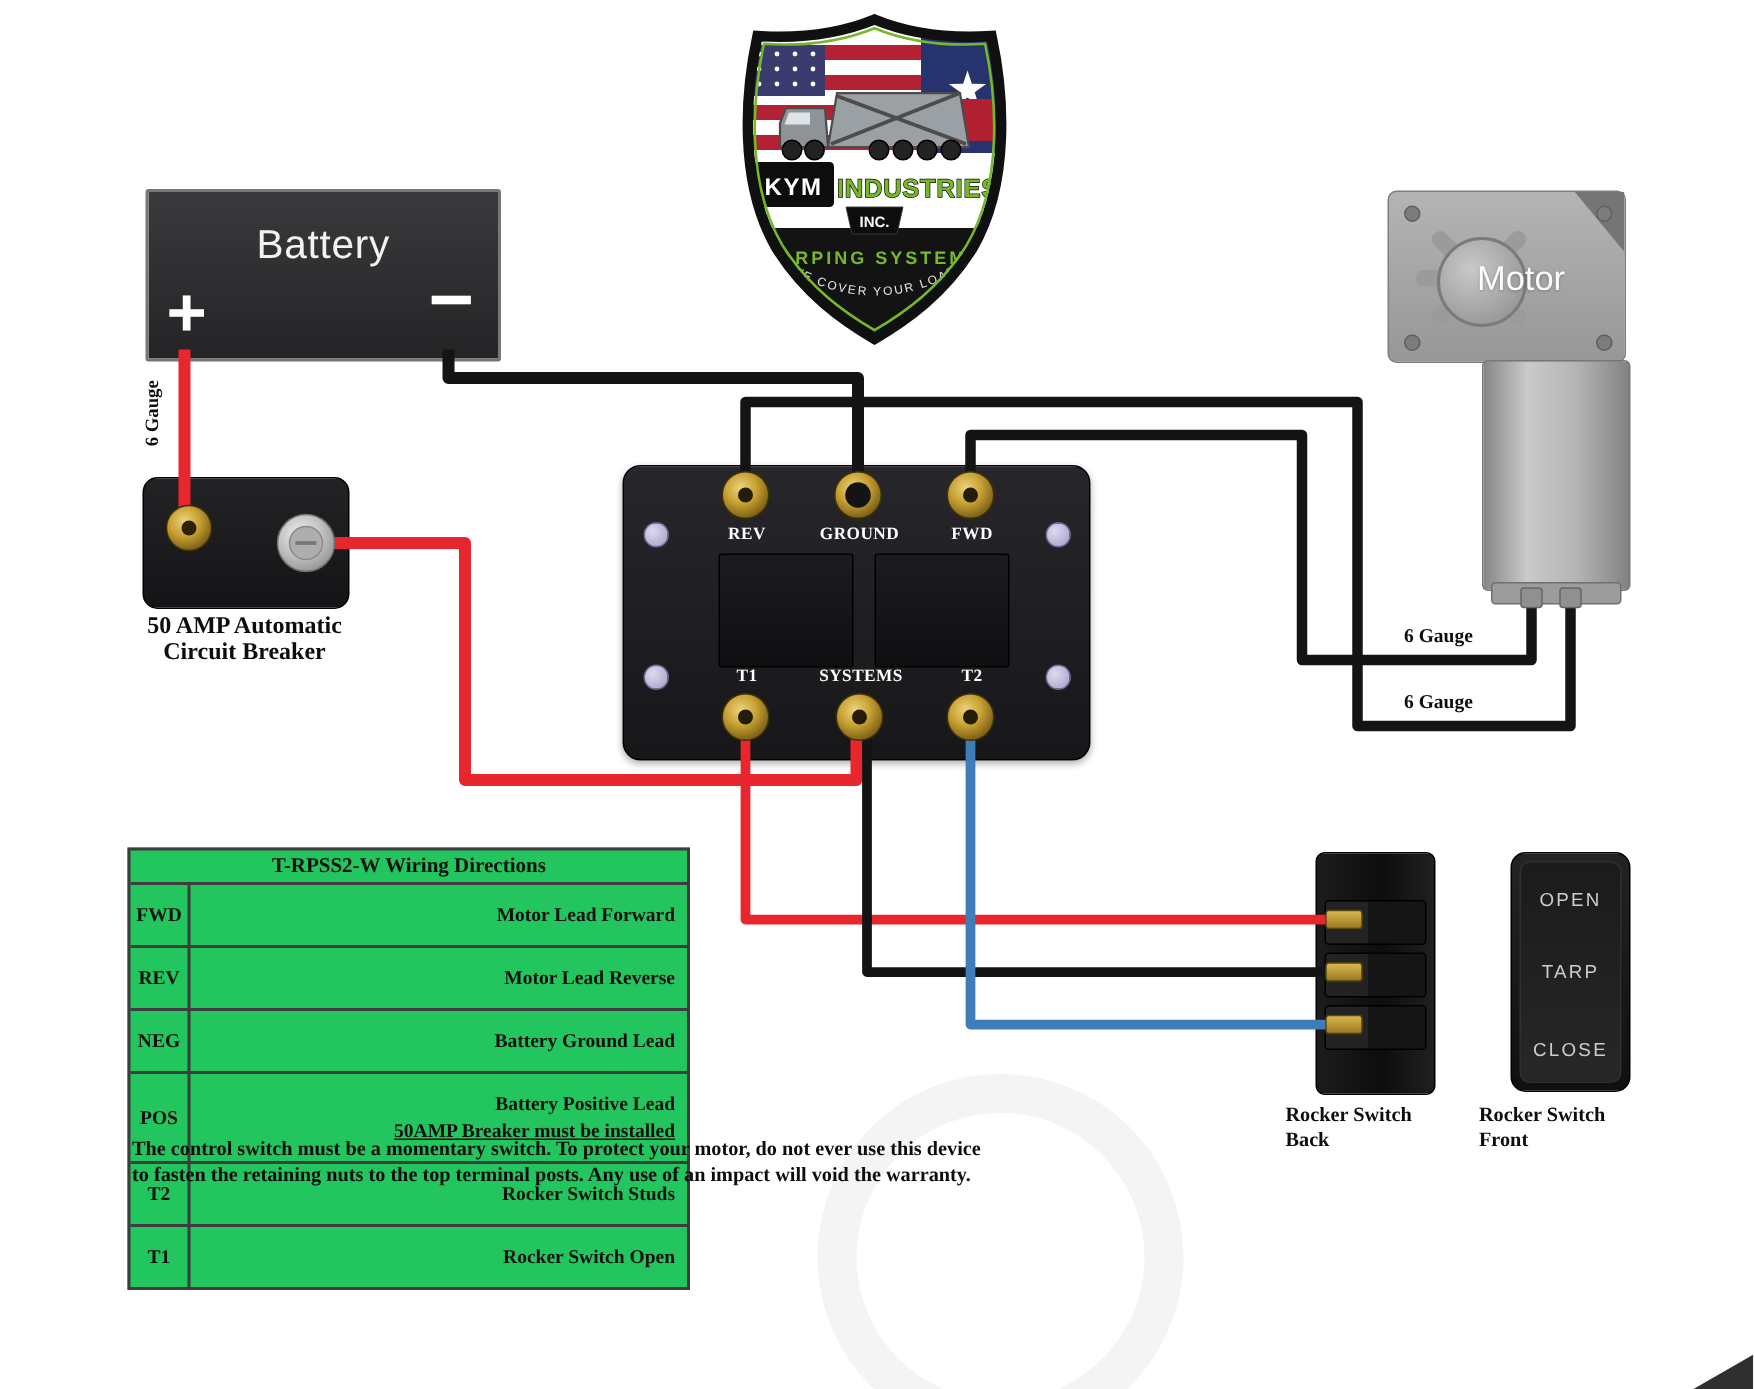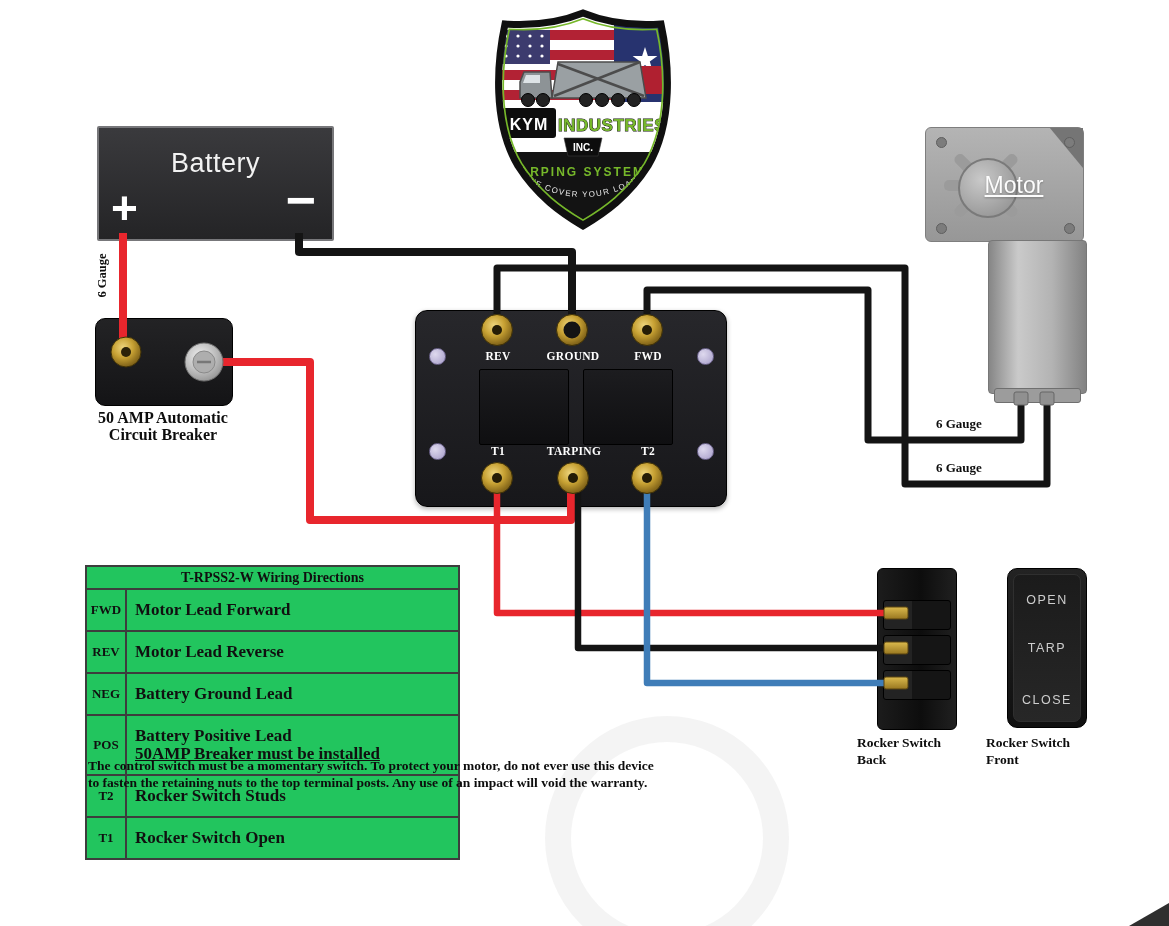--- a/index.html
+++ b/index.html
@@ -23,21 +23,21 @@
   #gearbox{left:925px;top:127px;width:157px;height:113px;border-radius:6px;border:1px solid #7e7e7e;
            background:linear-gradient(180deg,#b4b4b4,#979797);}
   #gearbox .notch{right:0;top:0;width:46px;height:40px;background:#757575;
                   clip-path:polygon(28% 0,100% 0,100% 100%);}
   #gearbox .boss{left:32px;top:30px;width:56px;height:56px;border-radius:50%;
                  background:radial-gradient(circle at 38% 35%,#c9c9c9,#8a8a8a);border:2px solid #7a7a7a;}
   #gearbox .arm{left:18px;top:52px;width:84px;height:11px;background:#9b9b9b;border-radius:5px;}
   #gearbox .arm.a3{transform:rotate(45deg);} #gearbox .arm.a4{transform:rotate(-45deg);}
   #gearbox .bolt{width:9px;height:9px;border-radius:50%;background:#7c7c7c;border:1px solid #5f5f5f;}
   #gearbox .motor-label{left:28px;top:44px;width:120px;text-align:center;font-size:23px;color:#fcfcfc;
-                        text-shadow:0 1px 2px rgba(0,0,0,.25);text-decoration:underline;}
+                        text-shadow:0 1px 2px rgba(0,0,0,.25);}
   #motor-body{left:988px;top:240px;width:97px;height:152px;border:1px solid #777;border-radius:4px;
               background:linear-gradient(90deg,#868686,#cacaca 30%,#b3b3b3 65%,#828282);}
   #motor-cap{left:994px;top:388px;width:85px;height:13px;background:#9c9c9c;border:1px solid #6f6f6f;border-radius:3px;}
 
   
   #breaker{left:95px;top:318px;width:136px;height:86px;border-radius:10px;border:1px solid #000;
            background:linear-gradient(180deg,#232325,#141416);}
   #breaker-caption{left:74px;top:409px;width:178px;text-align:center;font-size:16px;line-height:17px;}
 
   
@@ -55,22 +55,22 @@
   #gauge-batt{left:72px;top:268px;width:60px;text-align:center;transform:rotate(-90deg);font-size:12.5px;}
 
   
   #wiring-table{left:85px;top:565px;width:371px;border:2px solid #3d3d3d;background:#22c55e;
                 font-family:"Liberation Serif",serif;font-weight:bold;color:#101010;}
   #wiring-table .t-header{height:21px;line-height:21px;text-align:center;font-size:14px;border-bottom:2px solid #3d3d3d;}
   #wiring-table .t-row{display:flex;border-bottom:2px solid #3d3d3d;min-height:21px;}
   #wiring-table .t-row:last-child{border-bottom:none;}
   #wiring-table .t-key{width:38px;border-right:2px solid #3d3d3d;font-size:13px;
                        display:flex;align-items:center;justify-content:center;}
-  #wiring-table .t-desc{flex:1;padding:11px 8px;font-size:17px;line-height:18px;
-                        display:flex;flex-direction:column;justify-content:center;}
+  #wiring-table .t-desc{flex:1;padding:11px 8px;font-size:13px;line-height:18px;
+                        display:flex;flex-direction:column;justify-content:center;text-align:right;}
   #wiring-table .underline{text-decoration:underline;}
 
   
   #rocker-back{left:877px;top:568px;width:78px;height:160px;border-radius:6px;border:1px solid #000;
                background:linear-gradient(90deg,#1c1c1c,#0d0d0d 55%,#202020);}
   #rocker-back .rb-slot{left:5px;width:66px;height:28px;border:1px solid #000;border-radius:3px;
                         background:linear-gradient(90deg,#232323 0 42%,#151515 42%);}
   #rocker-front{left:1007px;top:568px;width:78px;height:158px;border-radius:10px;border:1px solid #000;
                 background:linear-gradient(180deg,#232323,#101010);}
   #rocker-front .rf-inner{left:5px;top:5px;width:66px;height:146px;border:1px solid #2f2f2f;border-radius:7px;
@@ -193,21 +193,21 @@
     <div class="abs coil" style="left:63px"></div>
     <div class="abs coil" style="left:167px"></div>
     <div class="abs mount" style="left:13px;top:37px"></div>
     <div class="abs mount" style="left:281px;top:37px"></div>
     <div class="abs mount" style="left:13px;top:132px"></div>
     <div class="abs mount" style="left:281px;top:132px"></div>
     <div class="abs term-label" style="left:82px;top:39px">REV</div>
     <div class="abs term-label" style="left:157px;top:39px">GROUND</div>
     <div class="abs term-label" style="left:232px;top:39px">FWD</div>
     <div class="abs term-label" style="left:82px;top:134px">T1</div>
-    <div class="abs term-label" style="left:158px;top:134px">TARPING</div>
+    <div class="abs term-label" style="left:158px;top:134px">SYSTEMS</div>
     <div class="abs term-label" style="left:232px;top:134px">T2</div>
   </div>
 
   <div id="gauge-batt" class="abs serifb gauge-label">6 Gauge</div>
   <div class="abs serifb gauge-label" style="left:936px;top:416px">6 Gauge</div>
   <div class="abs serifb gauge-label" style="left:936px;top:460px">6 Gauge</div>
 
   <div id="wiring-table" class="abs">
     <div class="t-header">T-RPSS2-W Wiring Directions</div>
     <div class="t-row">

